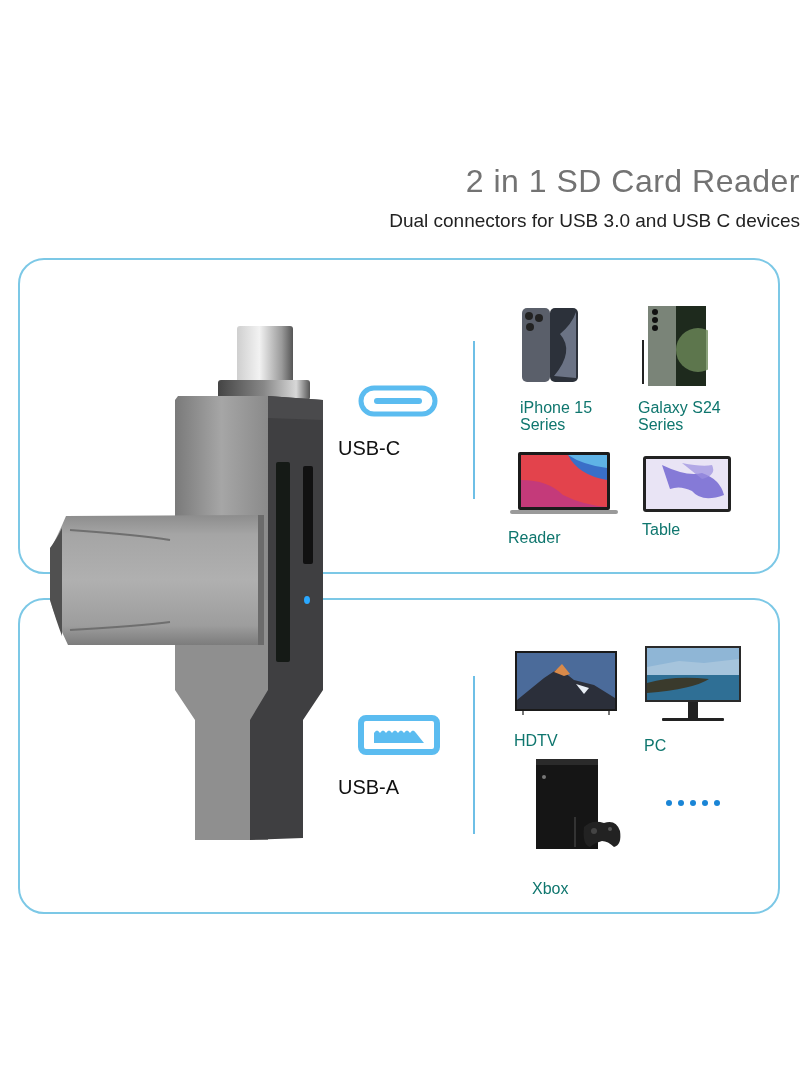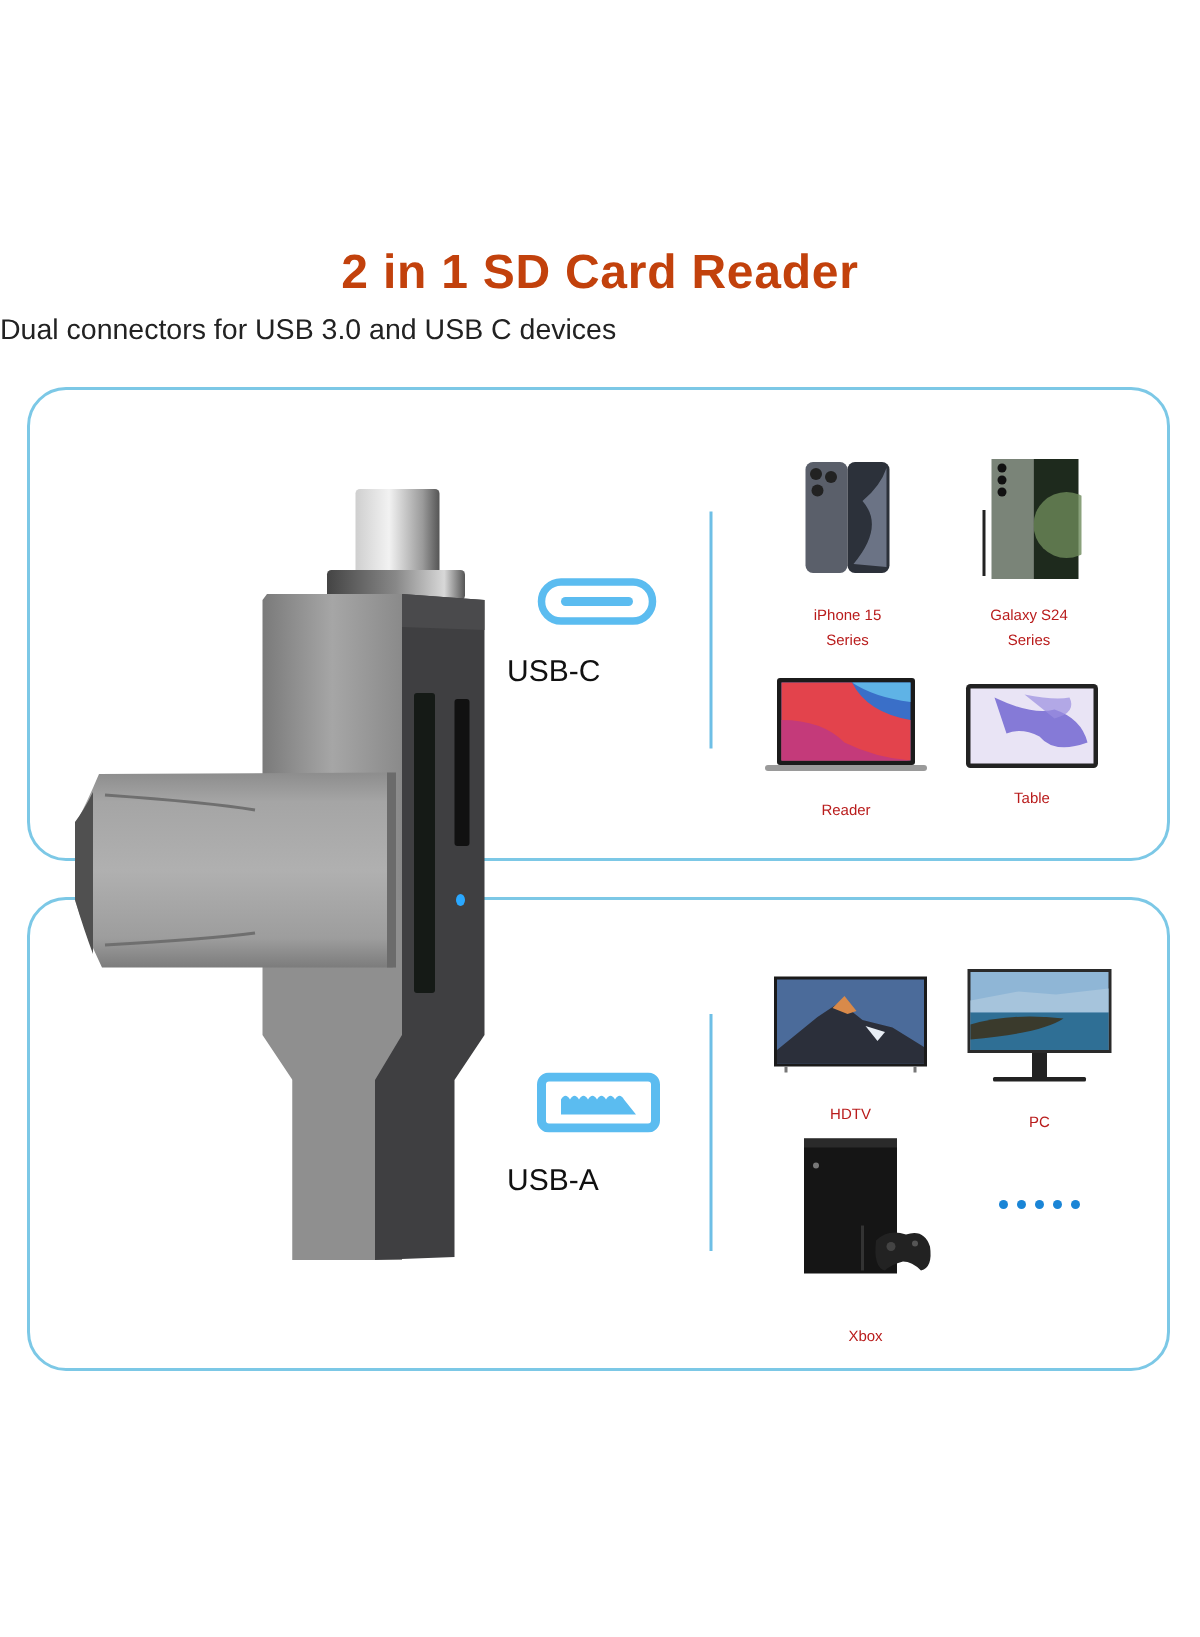--- a/index.html
+++ b/index.html
@@ -1,26 +1,26 @@
 <!DOCTYPE html>
 <html><head>
 <meta charset="utf-8">
 <style>
   html,body{margin:0;padding:0;background:#ffffff;}
   body{width:800px;height:1091px;position:relative;overflow:hidden;font-family:"Liberation Sans",sans-serif;color:#111;}
-  .title{position:absolute;left:0;top:163px;width:800px;text-align:center;font-size:32px;font-weight:bold;letter-spacing:0.5px;color:#c2410c;}
-  .subtitle{position:absolute;left:0;top:210px;width:800px;text-align:left;font-size:19px;color:#222;}
+  .title{position:absolute;left:0;top:163px;width:800px;text-align:right;font-size:32px;font-weight:normal;letter-spacing:0.5px;color:#737373;}
+  .subtitle{position:absolute;left:0;top:210px;width:800px;text-align:right;font-size:19px;color:#222;}
   .panel{position:absolute;left:18px;width:762px;border:2px solid #7cc8e6;border-radius:26px;box-sizing:border-box;background:#fff;}
   .panel-top{top:258px;height:316px;}
   .panel-bottom{top:598px;height:316px;}
   .vsep{position:absolute;left:473px;width:2px;background:#6ebfe6;}
   .vsep-top{top:341px;height:158px;}
   .vsep-bottom{top:676px;height:158px;}
   .conn-label{position:absolute;width:120px;text-align:left;font-size:20px;color:#111;}
-  .dev{position:absolute;text-align:center;font-size:10px;color:#b91c1c;line-height:17px;}
+  .dev{position:absolute;text-align:left;font-size:16px;color:#0f766e;line-height:17px;}
   .dev .pic{margin:0 auto;}
   .dots{position:absolute;left:666px;top:800px;display:flex;gap:6px;}
   .dots span{width:6px;height:6px;border-radius:50%;background:#1a85d6;display:block;}
   .product{position:absolute;left:0;top:0;}
 </style>
 </head>
 <body>
 
 <div class="title">2 in 1 SD Card Reader</div>
 <div class="subtitle">Dual connectors for USB 3.0 and USB C devices</div>

